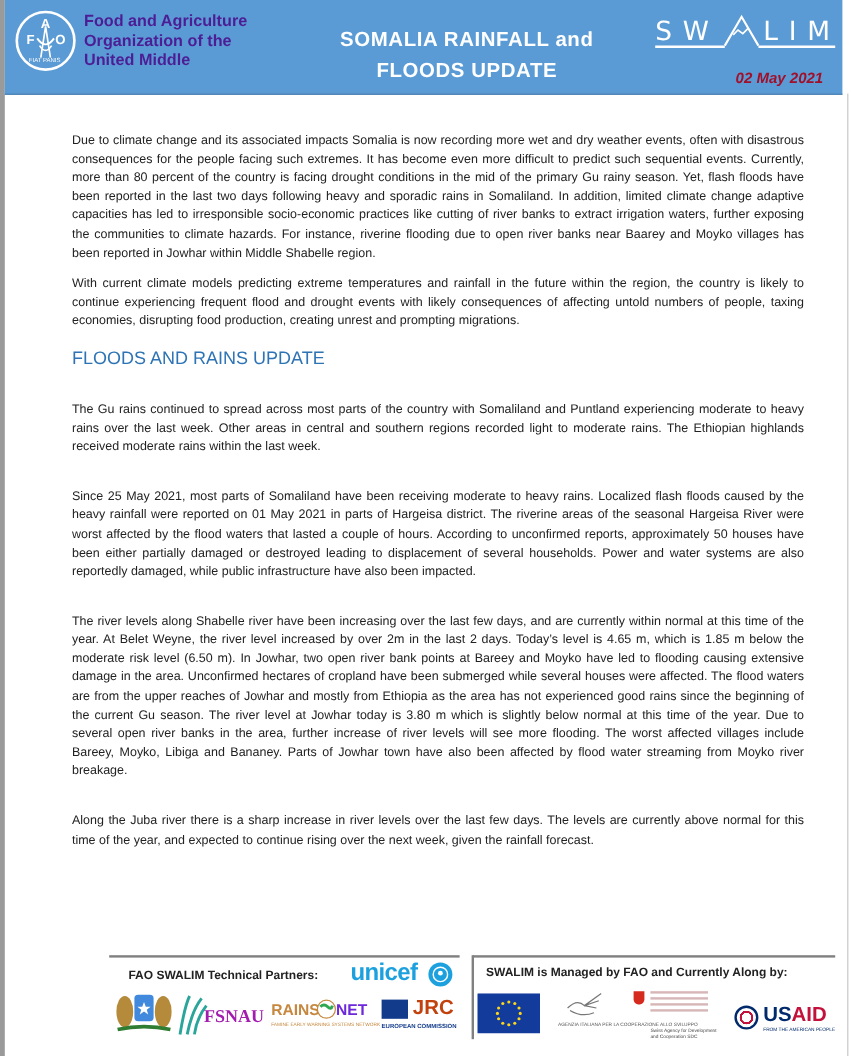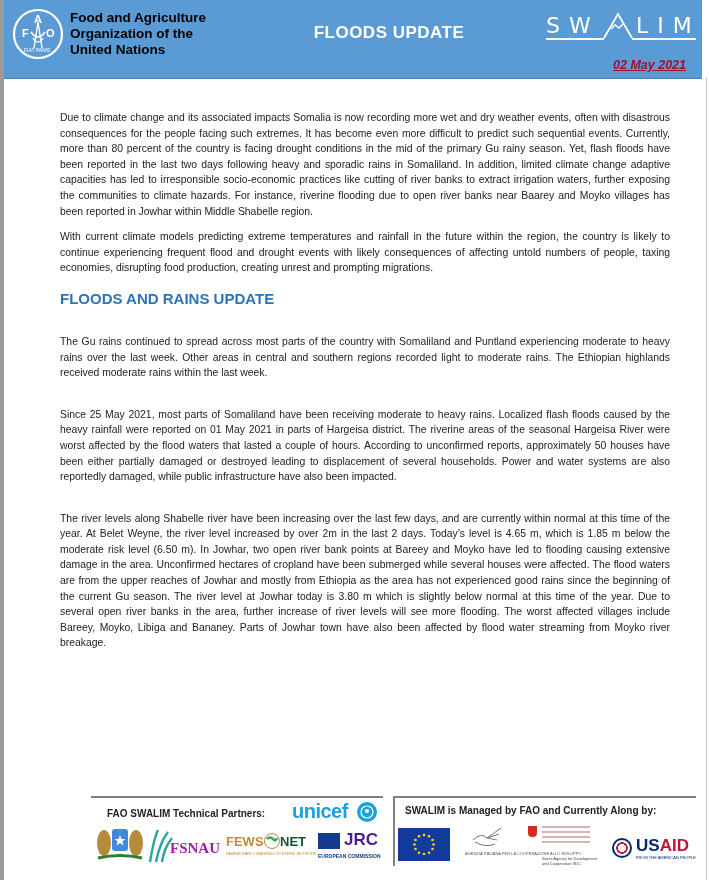--- a/index.html
+++ b/index.html
@@ -18,42 +18,42 @@
   .header {
     position: absolute; left: 4px; top: 0; width: 698px; height: 78px;
     background: #5b9bd5;
     border-bottom: 1px solid #4a7fb0;
   }
   .fao-logo {
     position: absolute; left: 8px; top: 8px; width: 52px; height: 52px;
   }
   .fao-name {
     position: absolute; left: 66px; top: 10px;
-    color: #000000; font-weight: bold; font-size: 13.5px; line-height: 16px;
+    color: #4c1d95; font-weight: bold; font-size: 13.5px; line-height: 16px;
   }
   .report-title {
     position: absolute; left: 250px; top: 20px; width: 270px; text-align: center;
     color: #ffffff; font-weight: bold; font-size: 17px; line-height: 26px; letter-spacing: 0.5px;
   }
   .swalim-logo {
     position: absolute; left: 538px; top: 8px; width: 156px; height: 38px;
   }
   .report-date {
     position: absolute; right: 16px; top: 58px;
-    color: #a0102a; font-weight: bold; font-style: italic; font-size: 12.5px; text-decoration: underline;
+    color: #a0102a; font-weight: bold; font-style: italic; font-size: 12.5px;
   }
   
   .content {
     position: absolute; left: 60px; top: 110px; width: 610px;
     color: #222222; font-size: 10.4px; line-height: 15.6px; text-align: justify;
   }
   .content p { margin: 0 0 10px 0; }
   .content p.tight { margin-bottom: 8px; margin-top: 26px; }
   .section-heading {
-    color: #2e74b5; font-weight: bold; font-size: 15px; line-height: 18px;
+    color: #2e74b5; font-weight: normal; font-size: 15px; line-height: 18px;
     margin: 14px 0 4px 0; text-align: left;
   }
   
   .footer-rule-left {
     position: absolute; left: 91px; top: 796px; width: 292px; height: 2px; background: #808080;
   }
   .footer-rule-right {
     position: absolute; left: 394px; top: 796px; width: 302px; height: 2px; background: #808080;
   }
   .footer-divider {
@@ -70,25 +70,25 @@
     left: 292px; top: 800px; color: #1ca0de; font-size: 20px; font-weight: bold; letter-spacing: -0.5px;
   }
   .unicef-globe {
     position: absolute; left: 356px; top: 801px; width: 22px; height: 22px;
   }
   .somalia-coa { left: 94px; top: 825px; width: 52px; height: 38px; }
   .fsnau { left: 148px; top: 828px; width: 90px; height: 36px; }
   .fsnau-text { position:absolute; left: 22px; top: 12px; color:#a21caf; font-family:Liberation Serif, serif; font-size: 15px; font-weight: bold; }
   .fewsnet { left: 226px; top: 832px; width: 86px; height: 28px; }
   .fewsnet-text { position:absolute; left:0; top:2px; color:#c6883f; font-size: 13px; font-weight:bold; }
-  .fewsnet-net { position:absolute; left:54px; top:2px; color:#14532d; font-size:13px; font-weight:bold; }
+  .fewsnet-net { position:absolute; left:54px; top:2px; color:#6d28d9; font-size:13px; font-weight:bold; }
   .fewsnet-sub { position:absolute; left:0; top:19px; color:#c6883f; font-size:4px; white-space:nowrap; }
   .jrc { left: 318px; top: 833px; width: 68px; height: 28px; }
   .jrc-flag { position:absolute; left:0; top:0; width:22px; height:16px; background:#123b8c; }
-  .jrc-text { position:absolute; left:26px; top:-3px; color:#4c1d95; font-size:17px; font-weight:bold; }
+  .jrc-text { position:absolute; left:26px; top:-3px; color:#c2410c; font-size:17px; font-weight:bold; }
   .jrc-sub { position:absolute; left:0; top:20px; color:#123b8c; font-size:5px; font-weight:bold; white-space:nowrap; }
   .eu-flag { left: 398px; top: 828px; width: 52px; height: 33px; background: #123b9c; }
   .aics { left: 465px; top: 826px; width: 45px; height: 38px; }
   .aics-text { position:absolute; left:0; top:26px; font-size:4px; color:#555; line-height:4px; white-space:nowrap; }
   .swiss { left: 528px; top: 826px; width: 65px; height: 40px; }
   .swiss-flag { position:absolute; left:0; top:0; width:9px; height:11px; background:#d52b1e; border-radius:0 0 4px 4px; }
   .swiss-lines { position:absolute; left:14px; top:0; width:48px; }
   .swiss-lines div { height:2px; margin-bottom:3px; background:#d6b6b6; }
   .swiss-sub { position:absolute; left:14px; top:30px; font-size:4px; color:#444; line-height:5px; white-space:nowrap; }
   .usaid { left: 612px; top: 838px; width: 82px; height: 26px; }
@@ -110,43 +110,45 @@
     <path d="M19 24 Q26 34 33 24" stroke="#fff" stroke-width="1.6" fill="none"></path>
     <path d="M21 30 Q26 38 31 30" stroke="#fff" stroke-width="1.4" fill="none"></path>
     <text x="10" y="29" font-size="11" fill="#fff" font-weight="bold" font-family="Liberation Sans, sans-serif">F</text>
     <text x="22" y="15" font-size="11" fill="#fff" font-weight="bold" font-family="Liberation Sans, sans-serif">A</text>
     <text x="34" y="29" font-size="11" fill="#fff" font-weight="bold" font-family="Liberation Sans, sans-serif">O</text>
     <text x="12" y="44" font-size="5" fill="#fff" font-family="Liberation Sans, sans-serif">FIAT  PANIS</text>
   </svg>
   <div class="fao-name">
     <div>Food and Agriculture</div>
     <div>Organization of the</div>
-    <div>United Nations</div>
+    <div>United Middle</div>
   </div>
   <div class="report-title">
+    <div>SOMALIA RAINFALL and</div>
     <div>FLOODS UPDATE</div>
   </div>
   <svg class="swalim-logo" viewBox="0 0 156 38">
     <text x="4" y="25" font-size="22" fill="#fff" letter-spacing="9" font-family="DejaVu Sans, sans-serif" font-weight="normal">SW</text>
     <path d="M62 30 L76 6 L90 30" stroke="#fff" stroke-width="1.8" fill="none"></path>
     <path d="M69 21 L73 17 L77 20 L82 15" stroke="#fff" stroke-width="1.4" fill="none"></path>
     <text x="94" y="25" font-size="22" fill="#fff" letter-spacing="9" font-family="DejaVu Sans, sans-serif">LIM</text>
     <line x1="4" y1="31" x2="62" y2="31" stroke="#fff" stroke-width="2"></line>
     <line x1="90" y1="31" x2="154" y2="31" stroke="#fff" stroke-width="2"></line>
   </svg>
   <div class="report-date">02 May 2021</div>
 </div>
 
 <div class="content">
   <p>Due to climate change and its associated impacts Somalia is now recording more wet and dry weather events, often with disastrous consequences for the people facing such extremes. It has become even more difficult to predict such sequential events. Currently, more than 80 percent of the country is facing drought conditions in the mid of the primary Gu rainy season. Yet, flash floods have been reported in the last two days following heavy and sporadic rains in Somaliland. In addition, limited climate change adaptive capacities has led to irresponsible socio-economic practices like cutting of river banks to extract irrigation waters, further exposing the communities to climate hazards. For instance, riverine flooding due to open river banks near Baarey and Moyko villages has been reported in Jowhar within Middle Shabelle region.</p>
   <p>With current climate models predicting extreme temperatures and rainfall in the future within the region, the country is likely to continue experiencing frequent flood and drought events with likely consequences of affecting untold numbers of people, taxing economies, disrupting food production, creating unrest and prompting migrations.</p>
   <div class="section-heading">FLOODS AND RAINS UPDATE</div>
   <p class="tight">The Gu rains continued to spread across most parts of the country with Somaliland and Puntland experiencing moderate to heavy rains over the last week. Other areas in central and southern regions recorded light to moderate rains. The Ethiopian highlands received moderate rains within the last week.</p>
   <p class="tight">Since 25 May 2021, most parts of Somaliland have been receiving moderate to heavy rains. Localized flash floods caused by the heavy rainfall were reported on 01 May 2021 in parts of Hargeisa district. The riverine areas of the seasonal Hargeisa River were worst affected by the flood waters that lasted a couple of hours. According to unconfirmed reports, approximately 50 houses have been either partially damaged or destroyed leading to displacement of several households. Power and water systems are also reportedly damaged, while public infrastructure have also been impacted.</p>
   <p class="tight">The river levels along Shabelle river have been increasing over the last few days, and are currently within normal at this time of the year. At Belet Weyne, the river level increased by over 2m in the last 2 days. Today’s level is 4.65 m, which is 1.85 m below the moderate risk level (6.50 m). In Jowhar, two open river bank points at Bareey and Moyko have led to flooding causing extensive damage in the area. Unconfirmed hectares of cropland have been submerged while several houses were affected. The flood waters are from the upper reaches of Jowhar and mostly from Ethiopia as the area has not experienced good rains since the beginning of the current Gu season. The river level at Jowhar today is 3.80 m which is slightly below normal at this time of the year. Due to several open river banks in the area, further increase of river levels will see more flooding. The worst affected villages include Bareey, Moyko, Libiga and Bananey. Parts of Jowhar town have also been affected by flood water streaming from Moyko river breakage.</p>
+  <p class="tight">Along the Juba river there is a sharp increase in river levels over the last few days. The levels are currently above normal for this time of the year, and expected to continue rising over the next week, given the rainfall forecast.</p>
 </div>
 
 <div class="footer-rule-left"></div>
 <div class="footer-rule-right"></div>
 <div class="footer-divider"></div>
 
 <div class="partners-label">FAO SWALIM Technical Partners:</div>
 <div class="funders-label">SWALIM is Managed by FAO and Currently Along by:</div>
 
 <div class="logo unicef">unicef</div>
@@ -165,21 +167,21 @@
 </svg>
 
 <div class="logo fsnau">
   <svg style="position:absolute;left:0;top:0" width="26" height="36" viewBox="0 0 26 36">
     <path d="M2 34 Q6 10 10 2 M8 34 Q12 14 20 4 M14 34 Q16 20 24 10" stroke="#2aa59a" stroke-width="2.4" fill="none"></path>
   </svg>
   <span class="fsnau-text">FSNAU</span>
 </div>
 
 <div class="logo fewsnet">
-  <span class="fewsnet-text">FEWS</span>
+  <span class="fewsnet-text">RAINS</span>
   <svg style="position:absolute;left:38px;top:0" width="16" height="18" viewBox="0 0 16 18">
     <circle cx="8" cy="9" r="7.5" fill="#fff" stroke="#c6883f" stroke-width="1"></circle>
     <path d="M3 7 Q6 4 9 7 Q12 10 13 6" stroke="#2fa84f" stroke-width="2.5" fill="none"></path>
   </svg>
   <span class="fewsnet-net">NET</span>
   <span class="fewsnet-sub">FAMINE EARLY WARNING SYSTEMS NETWORK</span>
 </div>
 
 <div class="logo jrc">
   <div class="jrc-flag"></div>

